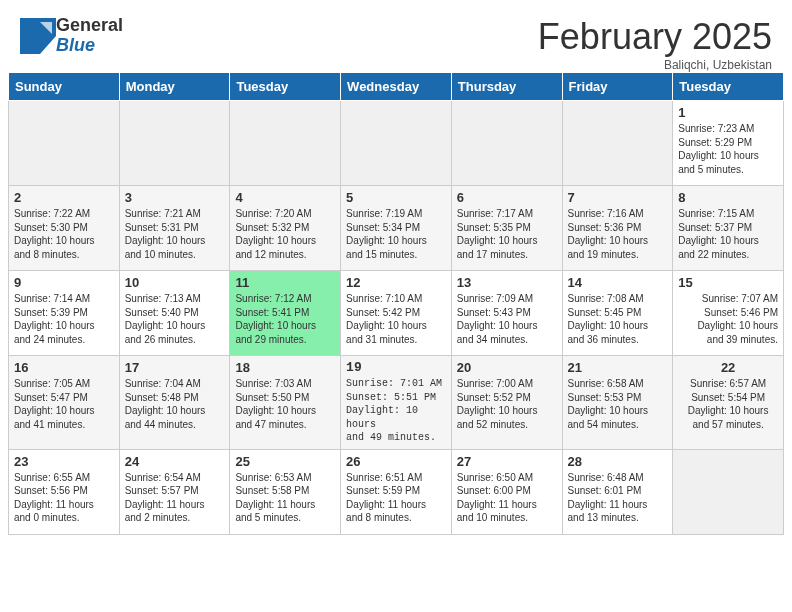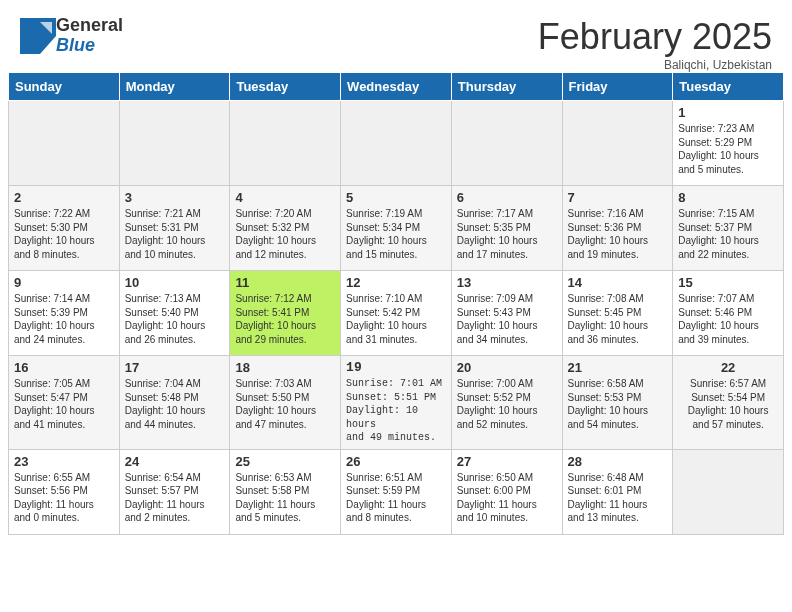--- a/index.html
+++ b/index.html
@@ -128,21 +128,21 @@
 Daylight: 10 hours
 and 24 minutes.</div>
           </td>
           <td style="background: rgb(255, 255, 255);">
             <span class="day-num">10</span>
             <div class="day-info" style="white-space: pre-line;">Sunrise: 7:13 AM
 Sunset: 5:40 PM
 Daylight: 10 hours
 and 26 minutes.</div>
           </td>
-          <td style="background: #bef264;">
+          <td style="background: #86efac;">
             <span class="day-num">11</span>
             <div class="day-info" style="white-space: pre-line;">Sunrise: 7:12 AM
 Sunset: 5:41 PM
 Daylight: 10 hours
 and 29 minutes.</div>
           </td>
           <td style="background: rgb(255, 255, 255);">
             <span class="day-num">12</span>
             <div class="day-info" style="white-space: pre-line;">Sunrise: 7:10 AM
 Sunset: 5:42 PM
@@ -158,21 +158,21 @@
           </td>
           <td style="background: rgb(255, 255, 255);">
             <span class="day-num">14</span>
             <div class="day-info" style="white-space: pre-line;">Sunrise: 7:08 AM
 Sunset: 5:45 PM
 Daylight: 10 hours
 and 36 minutes.</div>
           </td>
           <td style="background: rgb(255, 255, 255);">
             <span class="day-num">15</span>
-            <div class="day-info" style="white-space: pre-line;">Sunrise: 7:07 AM
+            <div class="day-info" style="white-space: pre-line; text-align: right;">Sunrise: 7:07 AM
 Sunset: 5:46 PM
 Daylight: 10 hours
 and 39 minutes.</div>
           </td>
         </tr>
         <tr>
           <td style="background: rgb(245, 245, 245);">
             <span class="day-num">16</span>
             <div class="day-info" style="white-space: pre-line;">Sunrise: 7:05 AM
 Sunset: 5:47 PM

